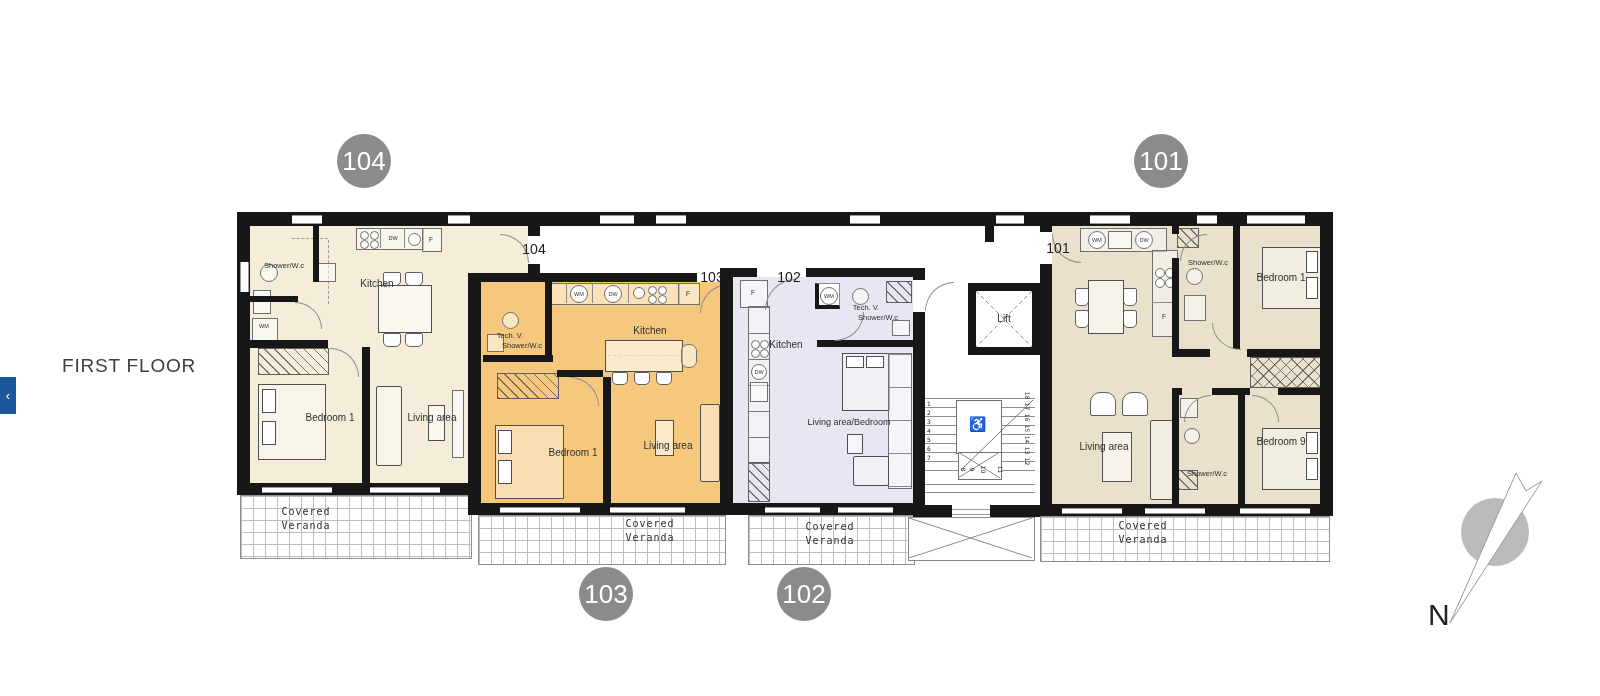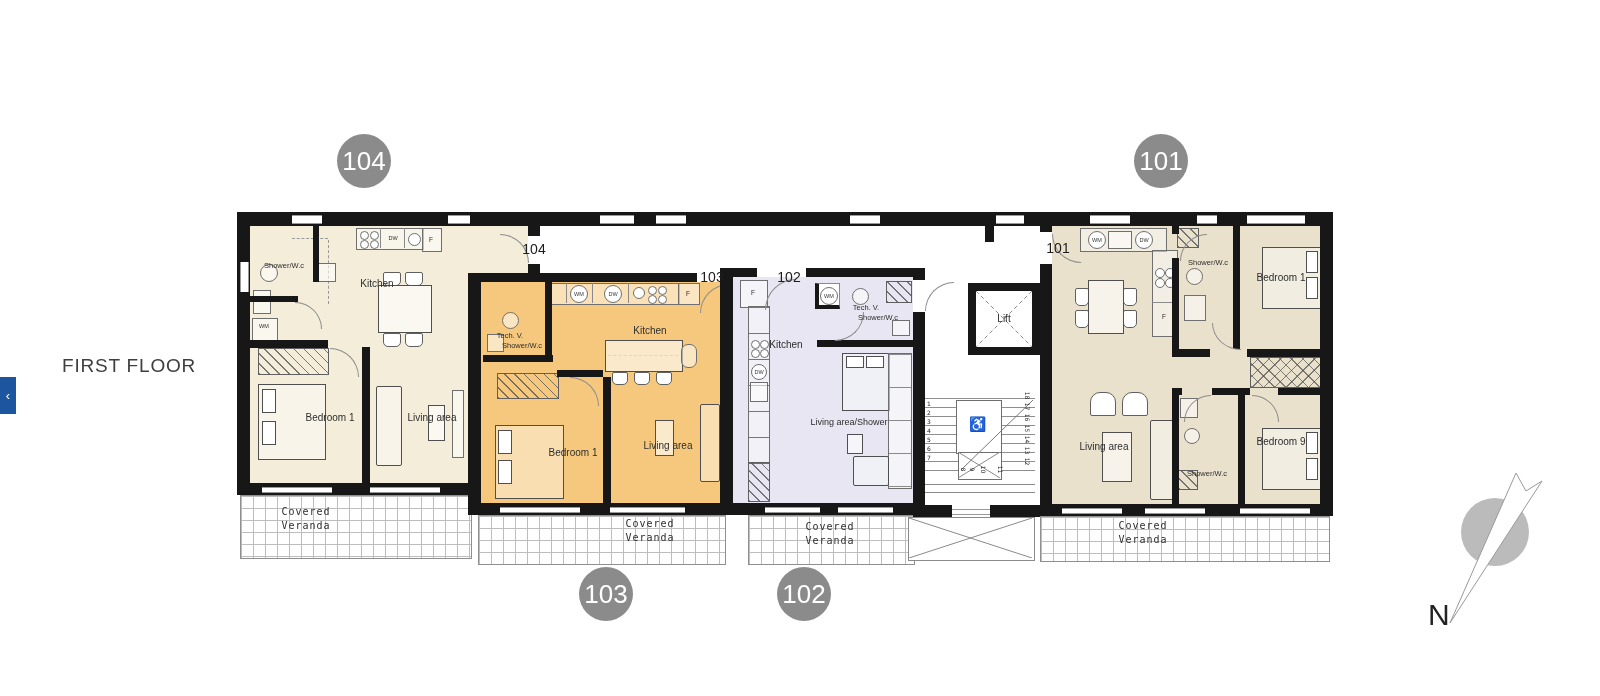--- a/index.html
+++ b/index.html
@@ -295,21 +295,21 @@
   <div class="lbl s8" style="left:866px;top:307px">Tech. V.</div>
   <div class="lbl s8" style="left:878px;top:317px">Shower/W.c</div>
   <div class="wall" style="left:817px;top:340px;width:96px;height:7px"></div>
   <div class="arc br" style="left:835px;top:312px;width:28px;height:28px"></div>
   <div class="bed" style="left:842px;top:353px;width:46px;height:56px"></div>
   <div class="pillow" style="left:846px;top:356px;width:16px;height:10px"></div>
   <div class="pillow" style="left:866px;top:356px;width:16px;height:10px"></div>
   <div class="fix" style="left:888px;top:353px;width:22px;height:134px;background-image:repeating-linear-gradient(to bottom,#8a8a8a 0 1px,transparent 1px 33px)"></div>
   <div class="tbl" style="left:847px;top:434px;width:14px;height:18px"></div>
   <div class="sofa" style="left:853px;top:456px;width:34px;height:28px"></div>
-  <div class="lbl s9" style="left:849px;top:422px">Living area/Shower</div>
+  <div class="lbl s9" style="left:849px;top:422px">Living area/Bedroom</div>
 
   <div class="counter" style="left:1080px;top:228px;width:85px;height:22px"></div>
   <div class="appl" style="left:1088px;top:231px;width:16px;height:16px">WM</div>
   <div class="fix" style="left:1108px;top:231px;width:22px;height:16px"></div>
   <div class="appl" style="left:1135px;top:231px;width:16px;height:16px">DW</div>
   <div class="counter" style="left:1152px;top:250px;width:24px;height:85px"></div>
   <div class="appl" style="left:1155px;top:268px;width:8px;height:8px"></div>
   <div class="appl" style="left:1165px;top:268px;width:8px;height:8px"></div>
   <div class="appl" style="left:1155px;top:278px;width:8px;height:8px"></div>
   <div class="appl" style="left:1165px;top:278px;width:8px;height:8px"></div>

